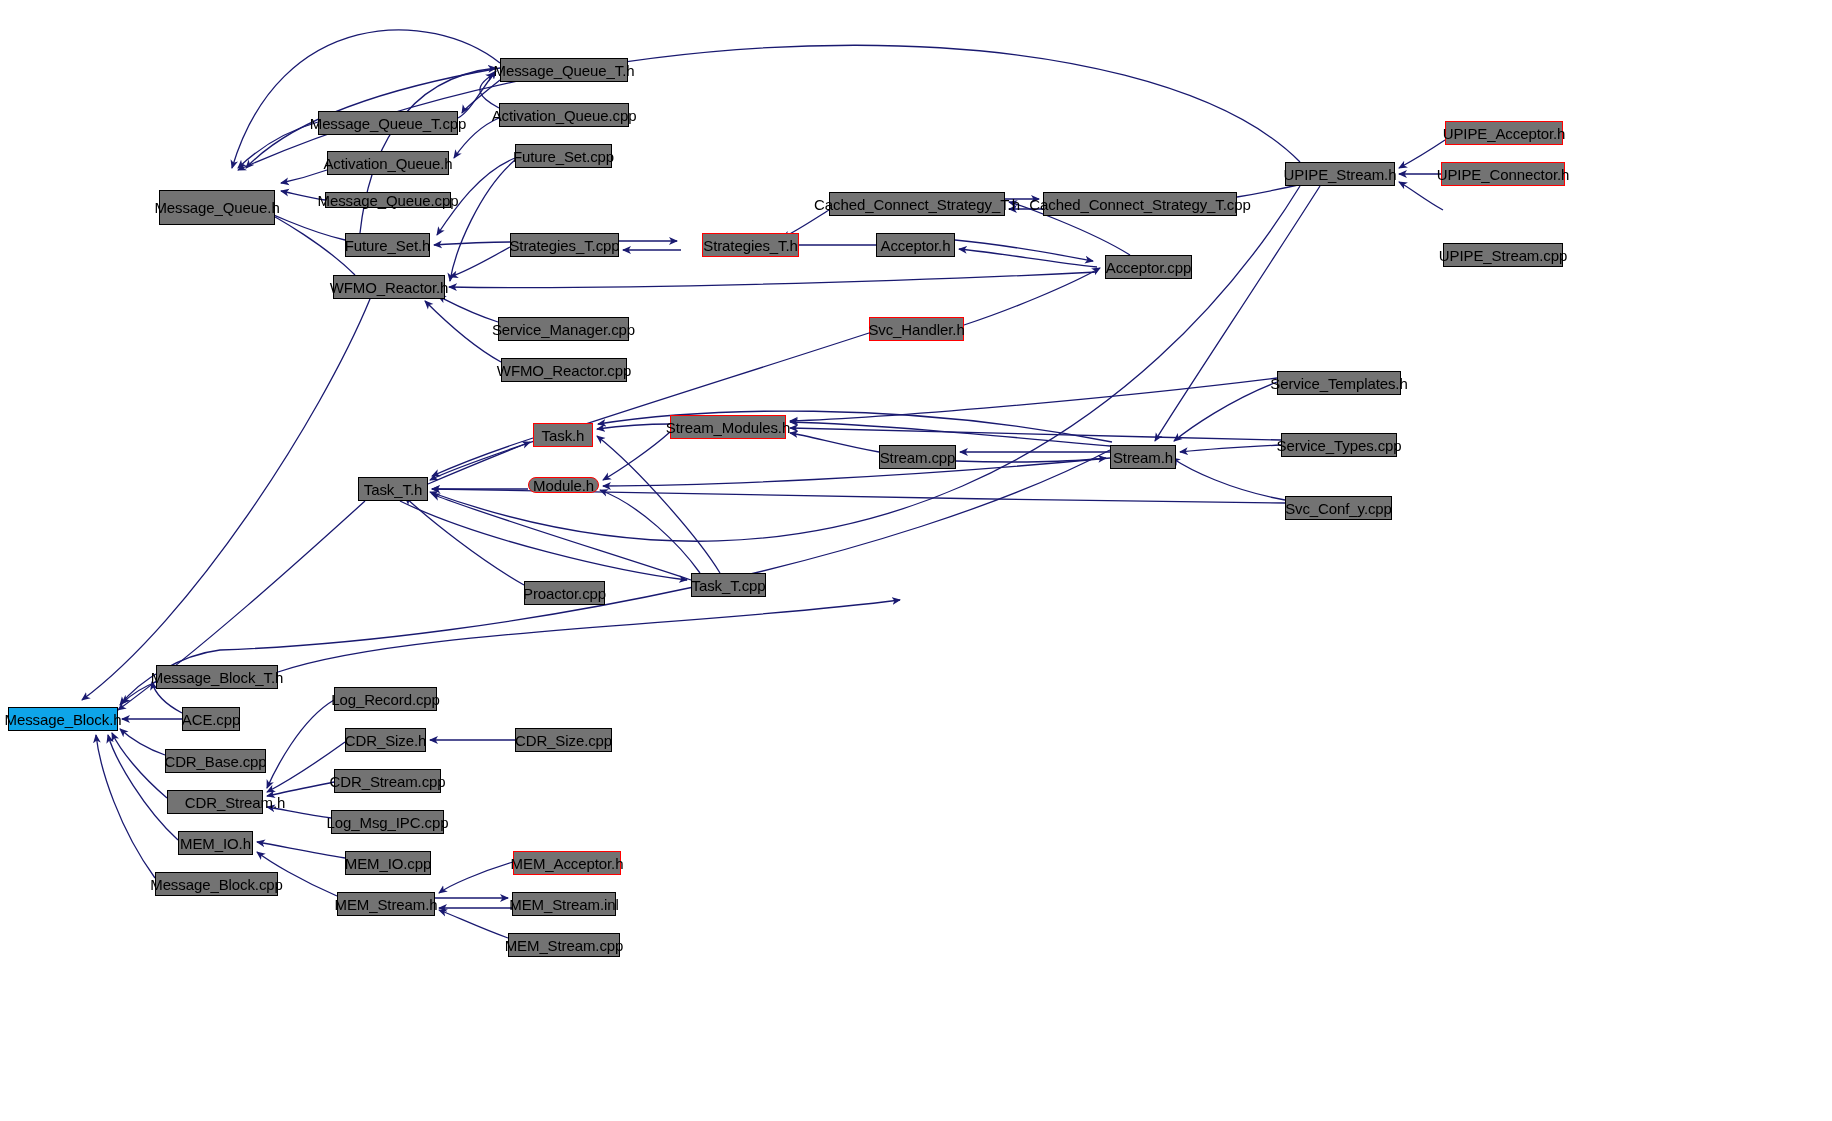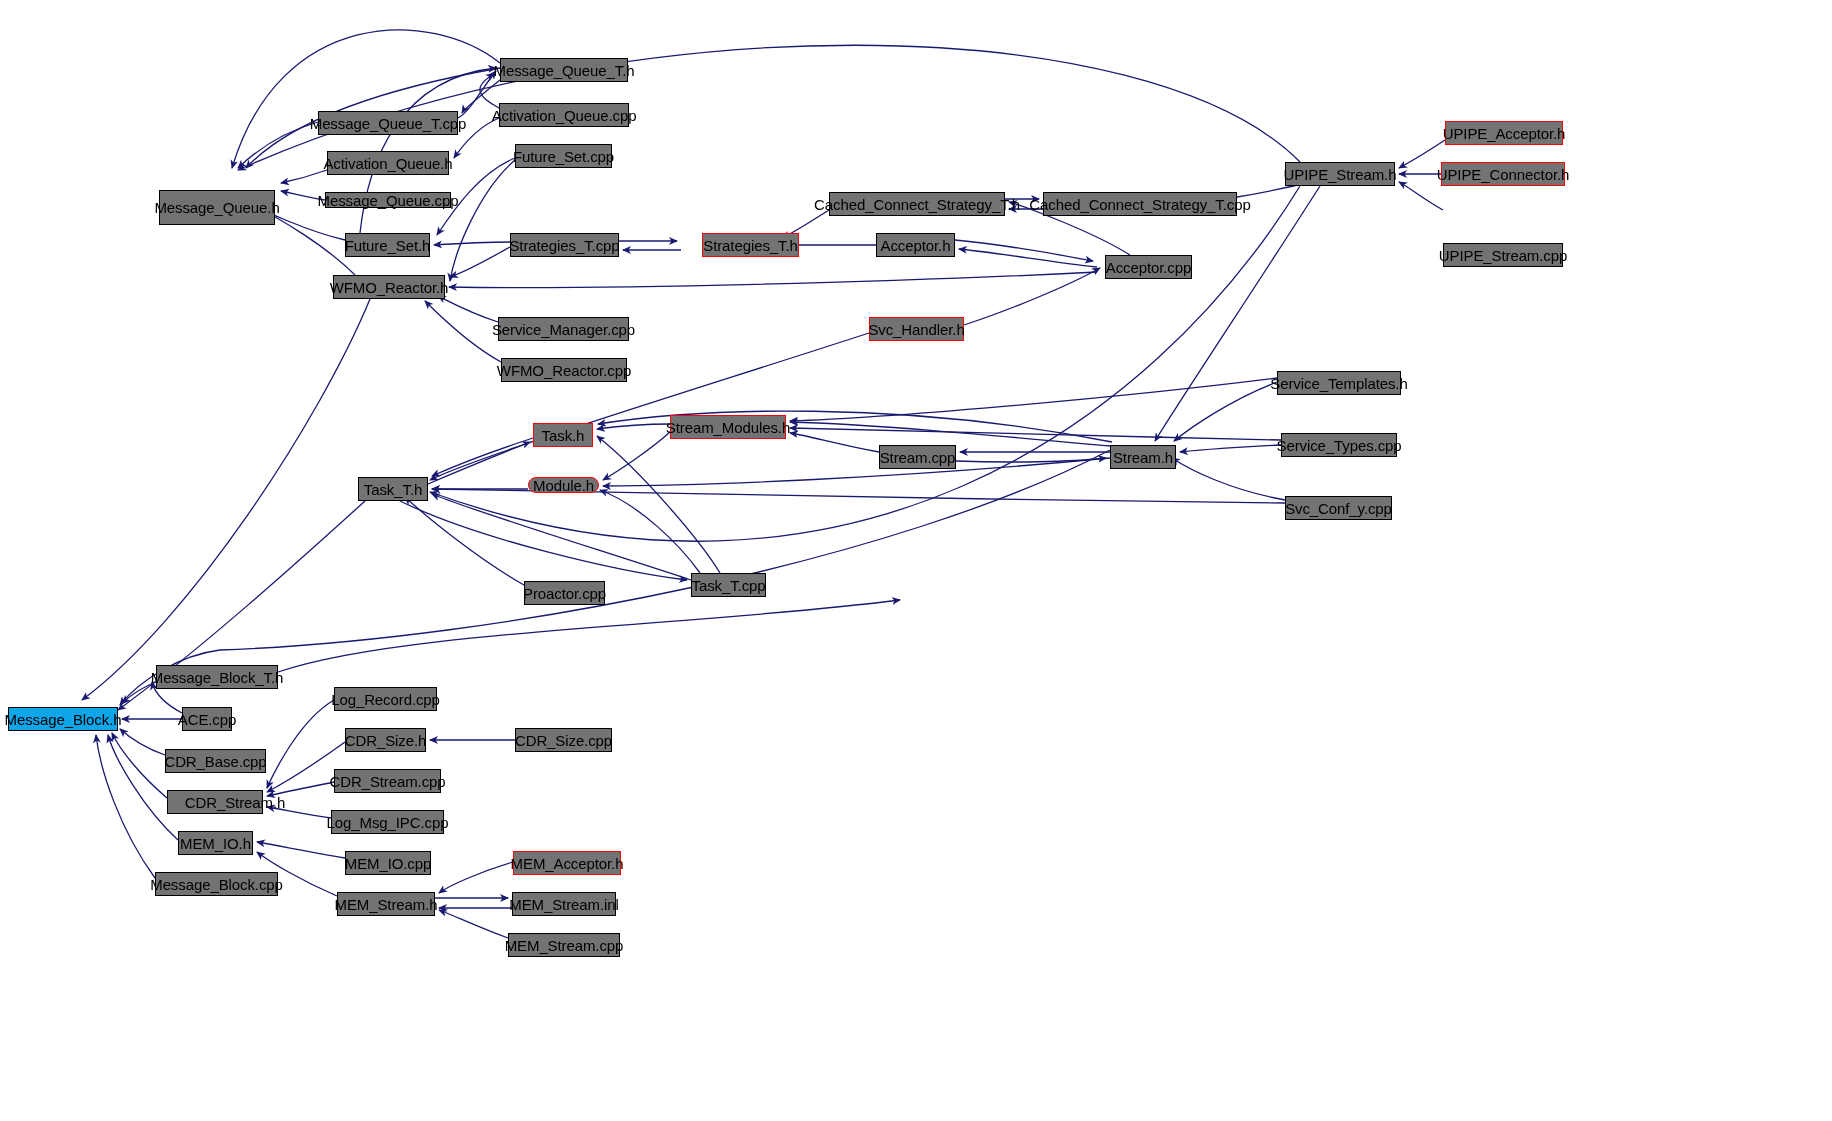--- a/index.html
+++ b/index.html
@@ -239,21 +239,21 @@
       </div>
       <div class="node" style="left: 691px; top: 573px; width: 75px; height: 24px;">
         <span>Task_T.cpp</span>
       </div>
       <div class="node" style="left: 524px; top: 581px; width: 81px; height: 24px;">
         <span>Proactor.cpp</span>
       </div>
       <div class="node" style="left: 156px; top: 665px; width: 122px; height: 24px;">
         <span>Message_Block_T.h</span>
       </div>
-      <div class="node" style="left: 182px; top: 707px; width: 50px; height: 24px;">
+      <div class="node" style="left: 182px; top: 707px; width: 58px; height: 24px;">
         <span>ACE.cpp</span>
       </div>
       <div class="node" style="left: 334px; top: 687px; width: 103px; height: 24px;">
         <span>Log_Record.cpp</span>
       </div>
       <div class="node" style="left: 165px; top: 749px; width: 101px; height: 24px;">
         <span>CDR_Base.cpp</span>
       </div>
       <div class="node" style="left: 345px; top: 728px; width: 81px; height: 24px;">
         <span>CDR_Size.h</span>

